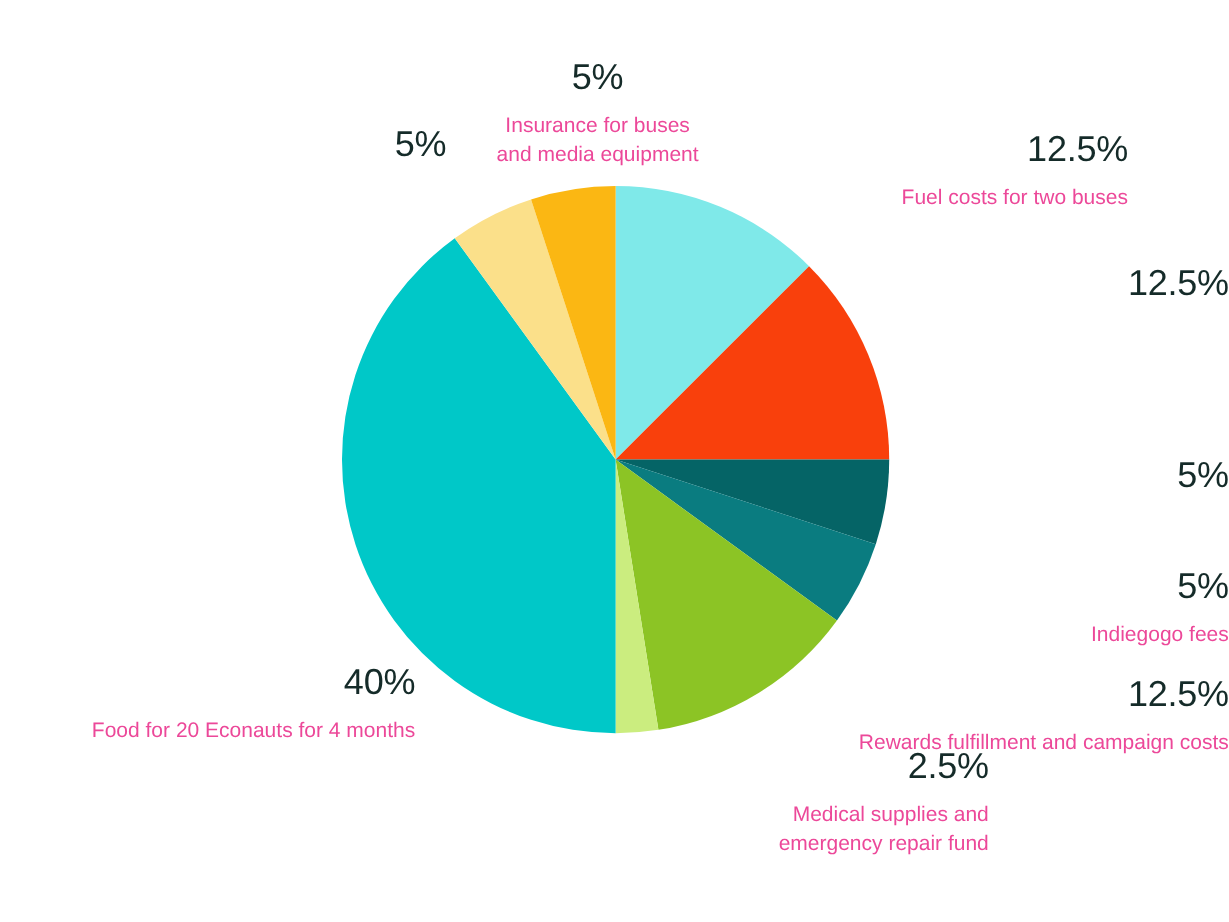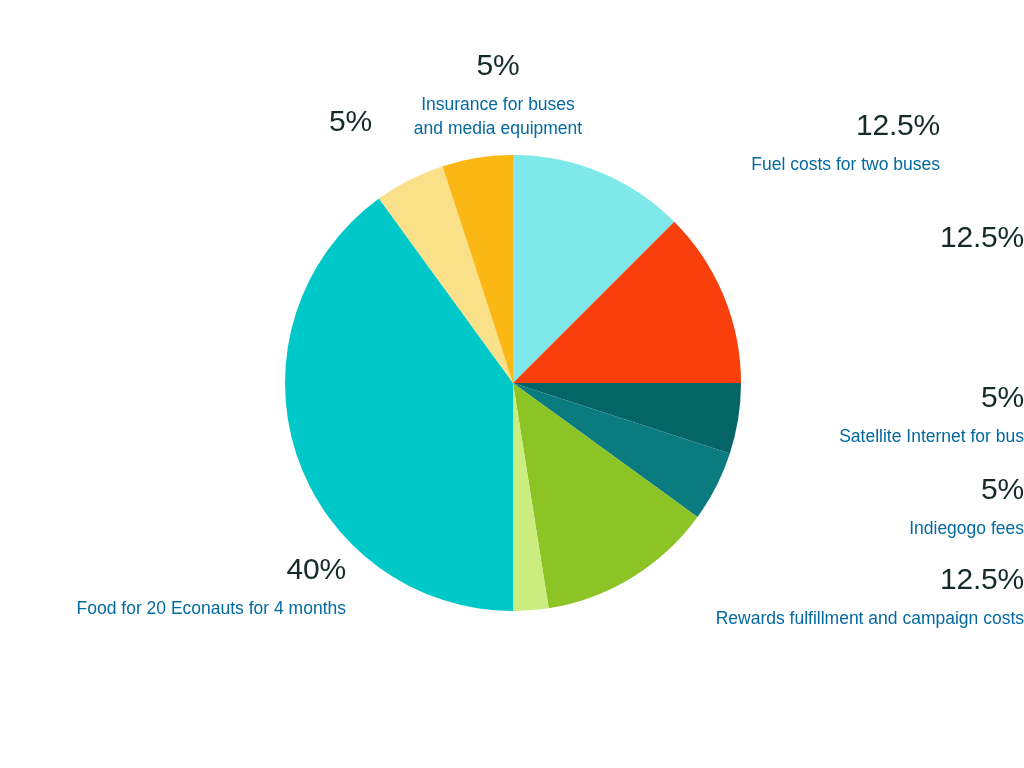--- a/index.html
+++ b/index.html
@@ -38,21 +38,21 @@
     font-weight: 400;
     letter-spacing: -0.2px;
     color: #152b29;
     margin-bottom: 5px;
     white-space: nowrap;
   }
   .callout .desc {
     display: block;
     font-size: 17.5px;
     font-weight: 400;
-    color: #0369a1;
+    color: #ec4899;
     white-space: pre-line;
   }
   .align-left  { text-align: right; }
   .align-right { text-align: right; }
   .align-center{ text-align: center; }
 
   
   #cl-insurance { left: 368px;  top: 44px;  width: 260px; }
   #cl-visas     { left: 42px;   top: 100px; width: 330px; }
   #cl-fuel      { left: 620px;  top: 104px; width: 320px; }
@@ -96,32 +96,36 @@
     <span class="pct">12.5%</span>
     <span class="desc">Fuel costs for two buses</span>
   </div>
 
   <div class="callout align-left" id="cl-repairs">
     <span class="pct">12.5%</span>
   </div>
 
   <div class="callout align-left" id="cl-satellite">
     <span class="pct">5%</span>
-    <span class="desc">Satellite Internet for bus</span>
   </div>
 
   <div class="callout align-left" id="cl-indiegogo">
     <span class="pct">5%</span>
     <span class="desc">Indiegogo fees</span>
   </div>
 
   <div class="callout align-left" id="cl-rewards">
     <span class="pct">12.5%</span>
     <span class="desc">Rewards fulfillment and campaign costs</span>
   </div>
 
+  <div class="callout align-left" id="cl-medical">
+    <span class="pct">2.5%</span>
+    <span class="desc">Medical supplies and
+emergency repair fund</span>
+  </div>
 
   <div class="callout align-right" id="cl-food">
     <span class="pct">40%</span>
     <span class="desc">Food for 20 Econauts for 4 months</span>
   </div>
 
 </div>
 
 </body></html>

